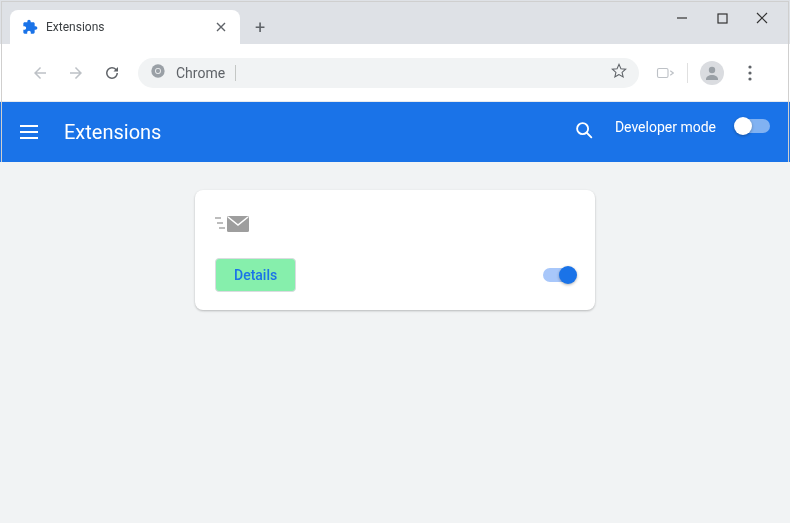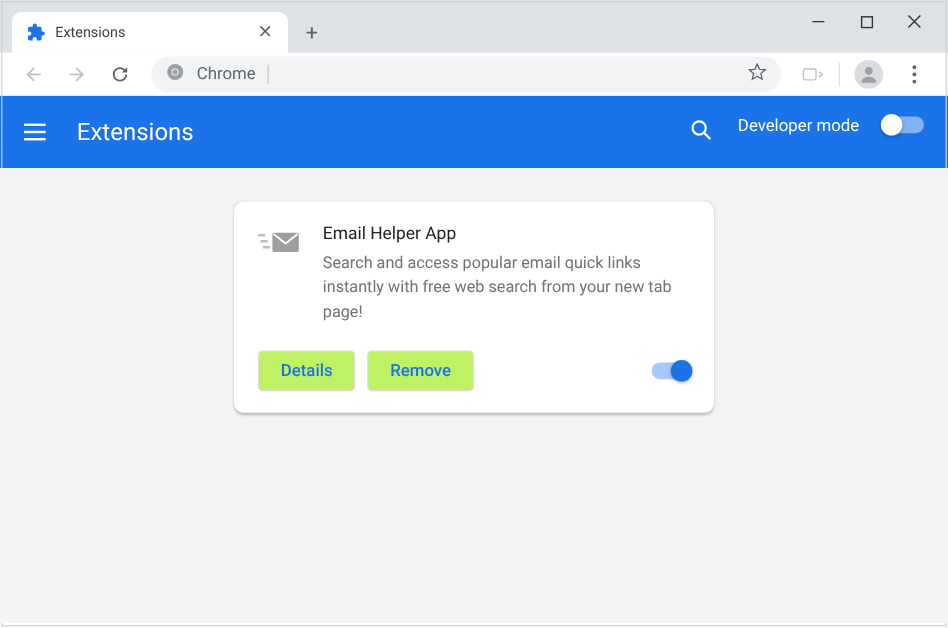--- a/index.html
+++ b/index.html
@@ -11,21 +11,21 @@
 
 
 .tab-strip { height: 44px; background: #dee1e6; display: flex; align-items: flex-end; padding-left: 10px; }
 .tab { height: 34px; background: #fff; border-radius: 8px 8px 0 0; display: flex; align-items: center; padding: 0 12px; min-width: 230px; position: relative; }
 .tab-favicon { width: 16px; height: 16px; margin-right: 8px; display:flex; align-items:center; justify-content:center; }
 .tab-title { font-size: 12px; color: #3c4043; flex: 1; }
 .tab-close { color: #5f6368; font-size: 14px; padding: 2px; }
 .new-tab { width: 28px; height: 28px; display:flex; align-items:center; justify-content:center; color:#5f6368; font-size: 18px; margin-left: 6px; margin-bottom:3px; }
 
 
-.toolbar { height: 36px; background: #fff; display: flex; align-items: center; padding: 0 12px; gap: 4px; border-bottom: 1px solid #e8eaed; }
+.toolbar { height: 58px; background: #fff; display: flex; align-items: center; padding: 0 24px; gap: 4px; border-bottom: 1px solid #e8eaed; }
 .nav-btn { width: 32px; height: 32px; display:flex; align-items:center; justify-content:center; color:#5f6368; border-radius:50%; }
 .nav-btn.disabled { color: #bdc1c6; }
 .omnibox { flex:1; height: 30px; background:#f1f3f4; border-radius: 15px; display:flex; align-items:center; padding: 0 12px; gap:10px; margin: 0 6px; }
 .omnibox-text { font-size: 14px; color:#80868b; }
 .omnibox-label { color:#5f6368; font-size:14px; }
 .omnibox-sep { width:1px; height:16px; background:#c4c7c5; }
 .omnibox-star { margin-left:auto; color:#5f6368; }
 .profile { width:24px; height:24px; border-radius:50%; background:#dadce0; margin: 0 6px; }
 .profile-sep { width:1px; height:20px; background:#e0e0e0; margin:0 2px; }
 
@@ -47,21 +47,21 @@
 .watermark svg { width: 500px; }
 
 
 .card { width: 400px; background:#fff; border-radius: 8px; box-shadow: 0 1px 2px rgba(0,0,0,0.15), 0 1px 3px rgba(0,0,0,0.1); padding: 18px 20px; position:relative; z-index:1; }
 .card-top { display:flex; gap: 18px; }
 .ext-icon { width: 36px; height: 24px; margin-top:4px; display:flex; align-items:center; justify-content:center; flex-shrink:0; }
 .card-info { flex:1; }
 .card-name { font-size: 14.5px; color:#202124; margin-bottom: 6px; }
 .card-desc { font-size: 13.5px; color:#6d7276; line-height: 1.5; }
 .card-actions { display:flex; align-items:center; gap:10px; margin-top: 22px; }
-.card-btn { height: 34px; padding: 0 18px; border:1px solid #dadce0; border-radius:4px; background:#bef264; color:#1a73e8; font-size:14px; font-weight:500; display:flex; align-items:center; }
+.card-btn { height: 34px; padding: 0 18px; border:1px solid #dadce0; border-radius:4px; background:#86efac; color:#1a73e8; font-size:14px; font-weight:500; display:flex; align-items:center; }
 .toggle-on { width: 32px; height: 14px; background:#a8c7fa; border-radius:7px; position:relative; margin-left:auto; }
 .toggle-on .thumb { width:18px; height:18px; background:#1a73e8; border-radius:50%; position:absolute; right:-2px; top:-2px; box-shadow:0 1px 3px rgba(0,0,0,0.3); }
 .thin-border { position:absolute; inset:1px; border:1px solid #cfcfcf; pointer-events:none; }
 </style>
 </head>
 <body>
 
 <div class="thin-border"></div>
 
 <div class="watermark">
@@ -187,26 +187,21 @@
     <div class="card-top">
       <div class="ext-icon">
         <svg width="36" height="20" viewBox="0 0 36 20">
           <line x1="0" y1="4" x2="6" y2="4" stroke="#bdbdbd" stroke-width="2"></line>
           <line x1="2" y1="9" x2="8" y2="9" stroke="#bdbdbd" stroke-width="2"></line>
           <line x1="4" y1="14" x2="10" y2="14" stroke="#bdbdbd" stroke-width="2"></line>
           <rect x="12" y="2" width="22" height="16" rx="1.5" fill="#9e9e9e"></rect>
           <path d="M13 3l10 8 10-8" fill="none" stroke="#fff" stroke-width="1.6"></path>
         </svg>
       </div>
-      <div class="card-info">
-        <div class="card-name">Email Helper App</div>
-        <div class="card-desc">Search and access popular email quick links instantly with free web search from your new tab page!</div>
-      </div>
     </div>
     <div class="card-actions">
       <div class="card-btn">Details</div>
-      <div class="card-btn">Remove</div>
       <div class="toggle-on">
           <div class="thumb"></div>
         </div>
     </div>
   </div>
 </div>
 
 </body></html>

